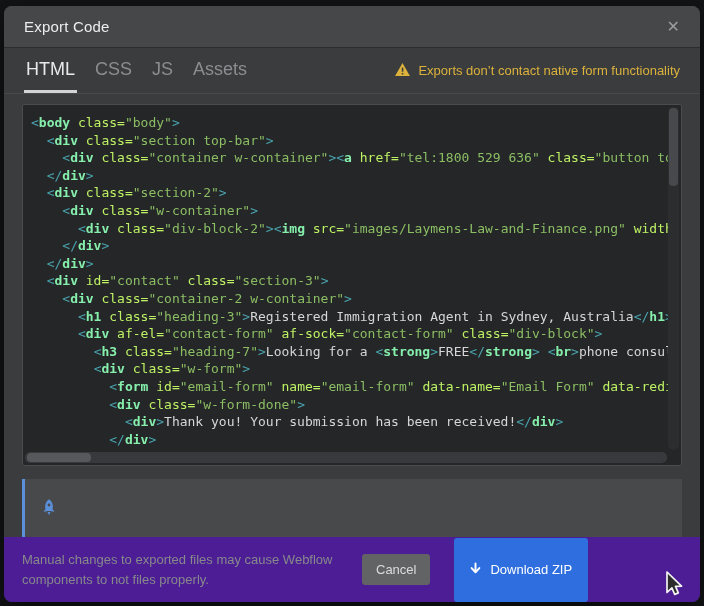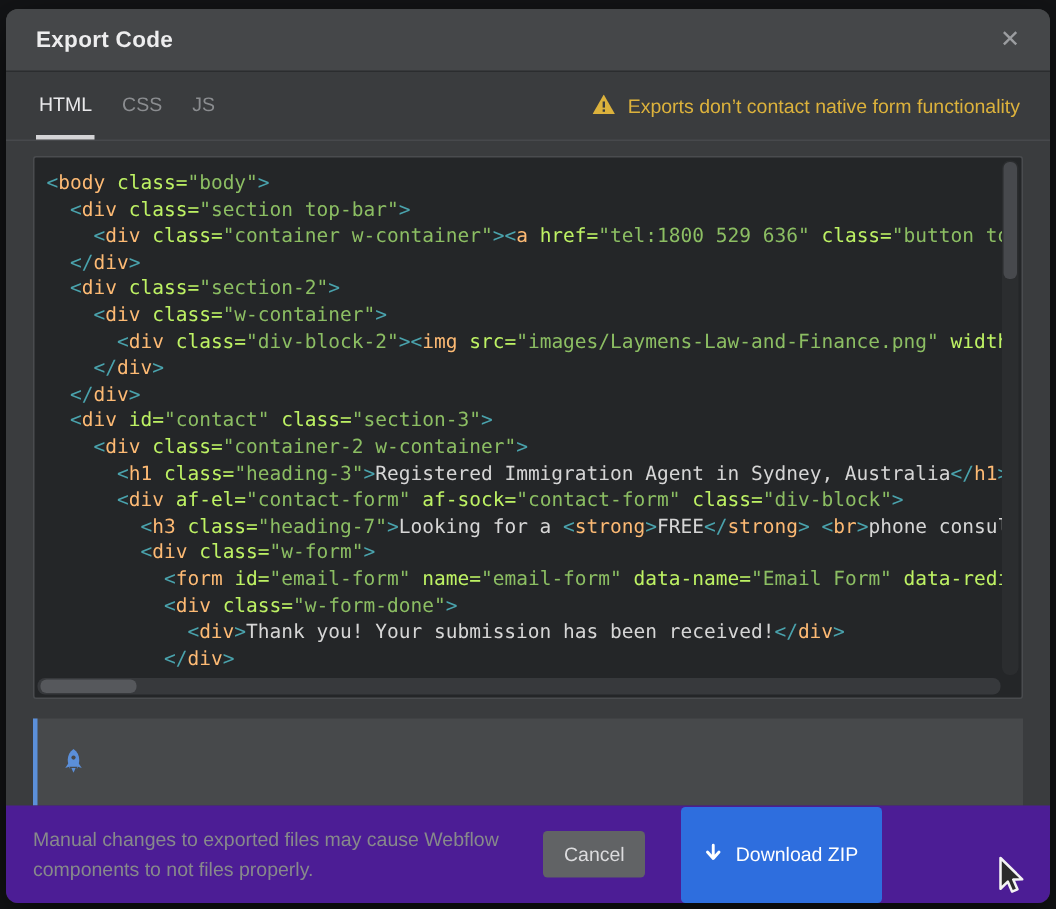--- a/index.html
+++ b/index.html
@@ -6,39 +6,39 @@
   html,body { background:#131416; }
   .stage { position:relative; width:704px; height:606px; background:#131416; overflow:hidden;
            font-family:"Liberation Sans", sans-serif; }
   .dialog { position:absolute; left:4px; right:4px; top:6px; bottom:4px; background:#3a3c3e;
             border-radius:8px; overflow:hidden; display:flex; flex-direction:column;
             box-shadow:0 10px 30px rgba(0,0,0,.6); }
 
   
   .hdr { height:42px; flex:0 0 42px; background:#454749; border-bottom:1px solid #2b2d2f;
          display:flex; align-items:center; justify-content:space-between; padding:0 20px; }
-  .hdr-title { color:#ededee; font-size:15px; font-weight:700; letter-spacing:.2px; }
+  .hdr-title { color:#ededee; font-size:15px; font-weight:400; letter-spacing:.2px; }
   .close { color:#9b9da0; font-size:16px; cursor:pointer; line-height:1; }
 
   
   .tabbar { height:46px; flex:0 0 46px; display:flex; align-items:stretch; padding:0 20px;
             border-bottom:1px solid #47494c; justify-content:space-between; }
   .tabs { display:flex; gap:16px; }
-  .tab { display:flex; align-items:center; padding:0 2px; font-size:13px; color:#8b8d90;
+  .tab { display:flex; align-items:center; padding:0 2px; font-size:18px; color:#8b8d90;
          border-bottom:3px solid transparent; cursor:pointer; }
   .tab.active { color:#e9e9eb; border-bottom-color:#d4d4d6; }
   .warn { display:flex; align-items:center; gap:8px; color:#dcb23c; font-size:13px; }
 
   
   .code-panel { margin:10px 18px 0; height:362px; flex:0 0 362px; background:#242628;
                 border:1px solid #4a4c4f; border-radius:2px; position:relative; overflow:hidden; }
   .code { font-family:"DejaVu Sans Mono","Liberation Mono",monospace; font-size:13px;
           line-height:17.6px; white-space:pre; padding:9px 0 0 8px; color:#d6d6d6; }
   .tk-p { color:#4aa3ad; }
-  .tk-t { color:#fdba74; font-weight:normal; }
+  .tk-t { color:#86efac; font-weight:bold; }
   .tk-a { color:#bef264; }
   .tk-s { color:#8cbe63; }
   .tk-x { color:#d6d6d6; }
   .hscroll { position:absolute; left:2px; right:14px; bottom:2px; height:11px; background:#37393c; border-radius:5px; }
   .hthumb { position:absolute; left:2px; top:1px; width:64px; height:9px; background:#56585c; border-radius:4px; }
   .vscroll { position:absolute; top:2px; bottom:15px; right:2px; width:11px; background:#2b2d2f; border-radius:5px; }
   .vthumb { position:absolute; top:1px; left:1px; width:9px; height:78px; background:#47494d; border-radius:4px; }
 
   
   .info { margin:13px 18px 0; height:58px; flex:0 0 58px; background:#47494b;
@@ -70,20 +70,21 @@
     <div class="hdr">
       <div class="hdr-title">Export Code</div>
       <div class="close">✕</div>
     </div>
 
     <div class="tabbar">
       <div class="tabs">
         <div class="tab active">HTML</div>
         <div class="tab">CSS</div>
         <div class="tab">JS</div>
+        <div class="tab">Assets</div>
       </div>
       <div class="warn">
         <span>
           <svg width="15" height="13" viewBox="0 0 16 14">
             <path d="M8 0 L16 14 L0 14 Z" fill="#dcb23c"></path>
             <rect x="7.2" y="5" width="1.7" height="4.4" fill="#3a3c3e"></rect>
             <rect x="7.2" y="10.7" width="1.7" height="1.7" fill="#3a3c3e"></rect>
           </svg>
         </span>
         <span>Exports don’t contact native form functionality</span>

